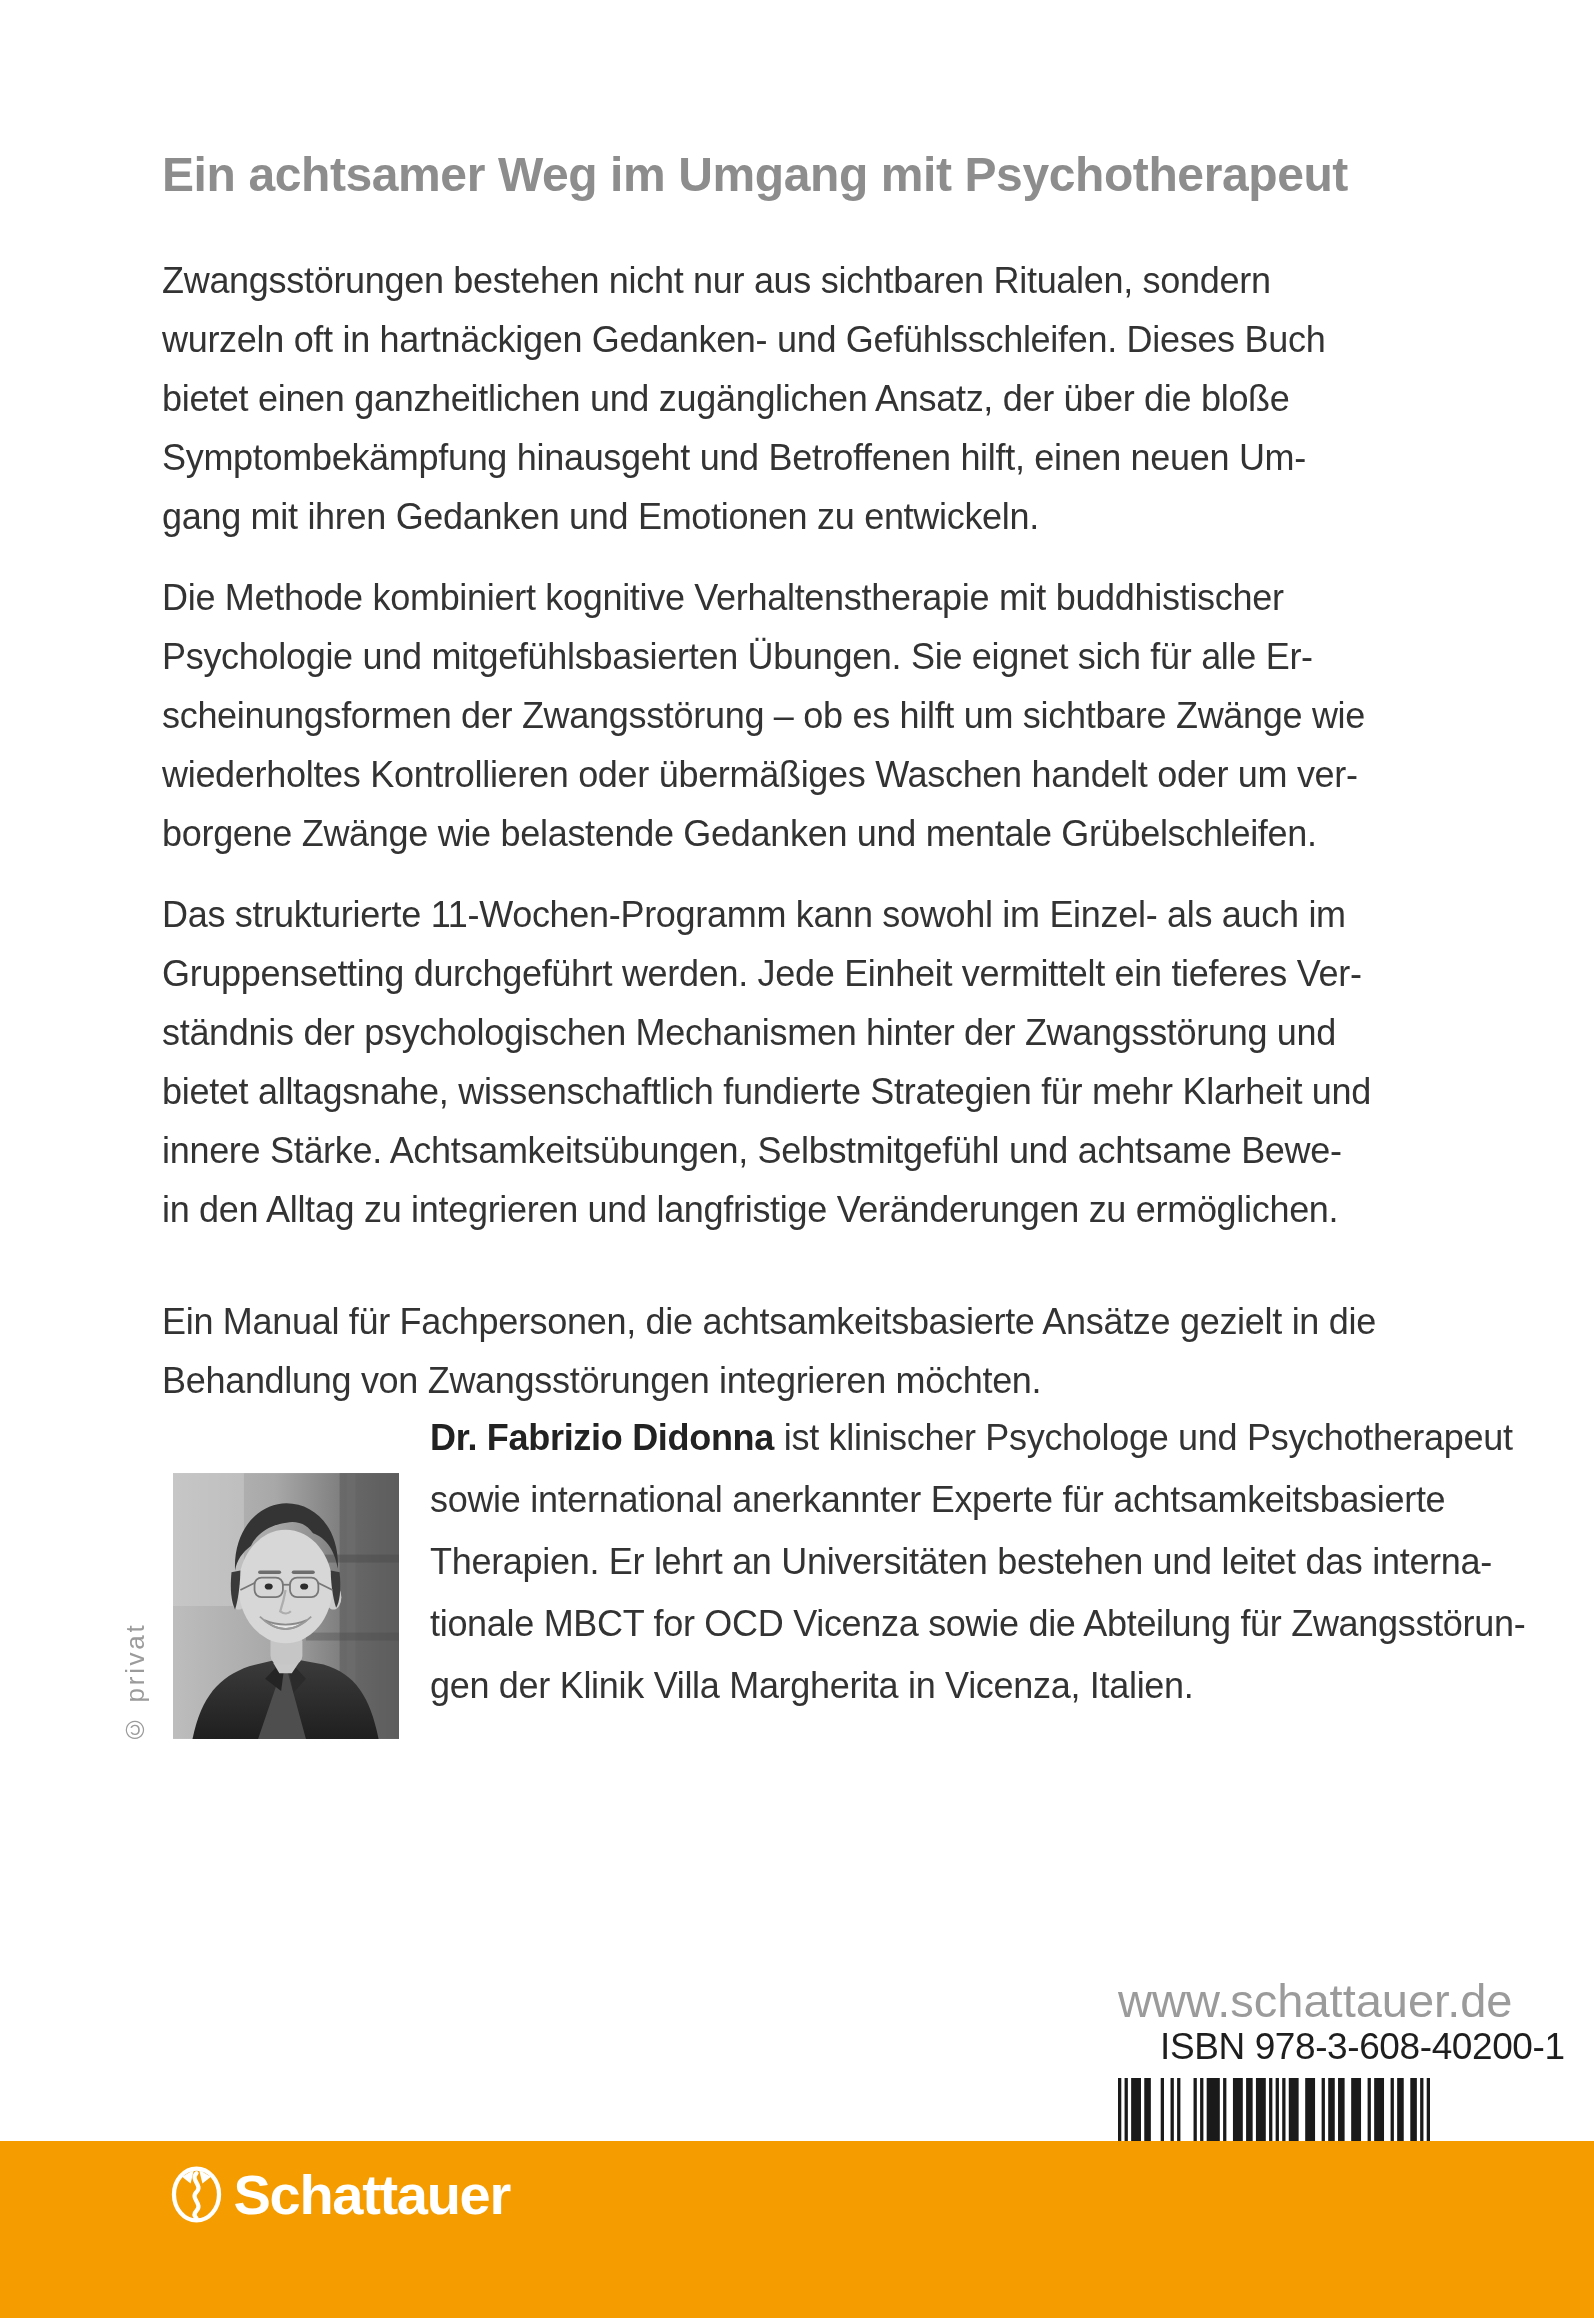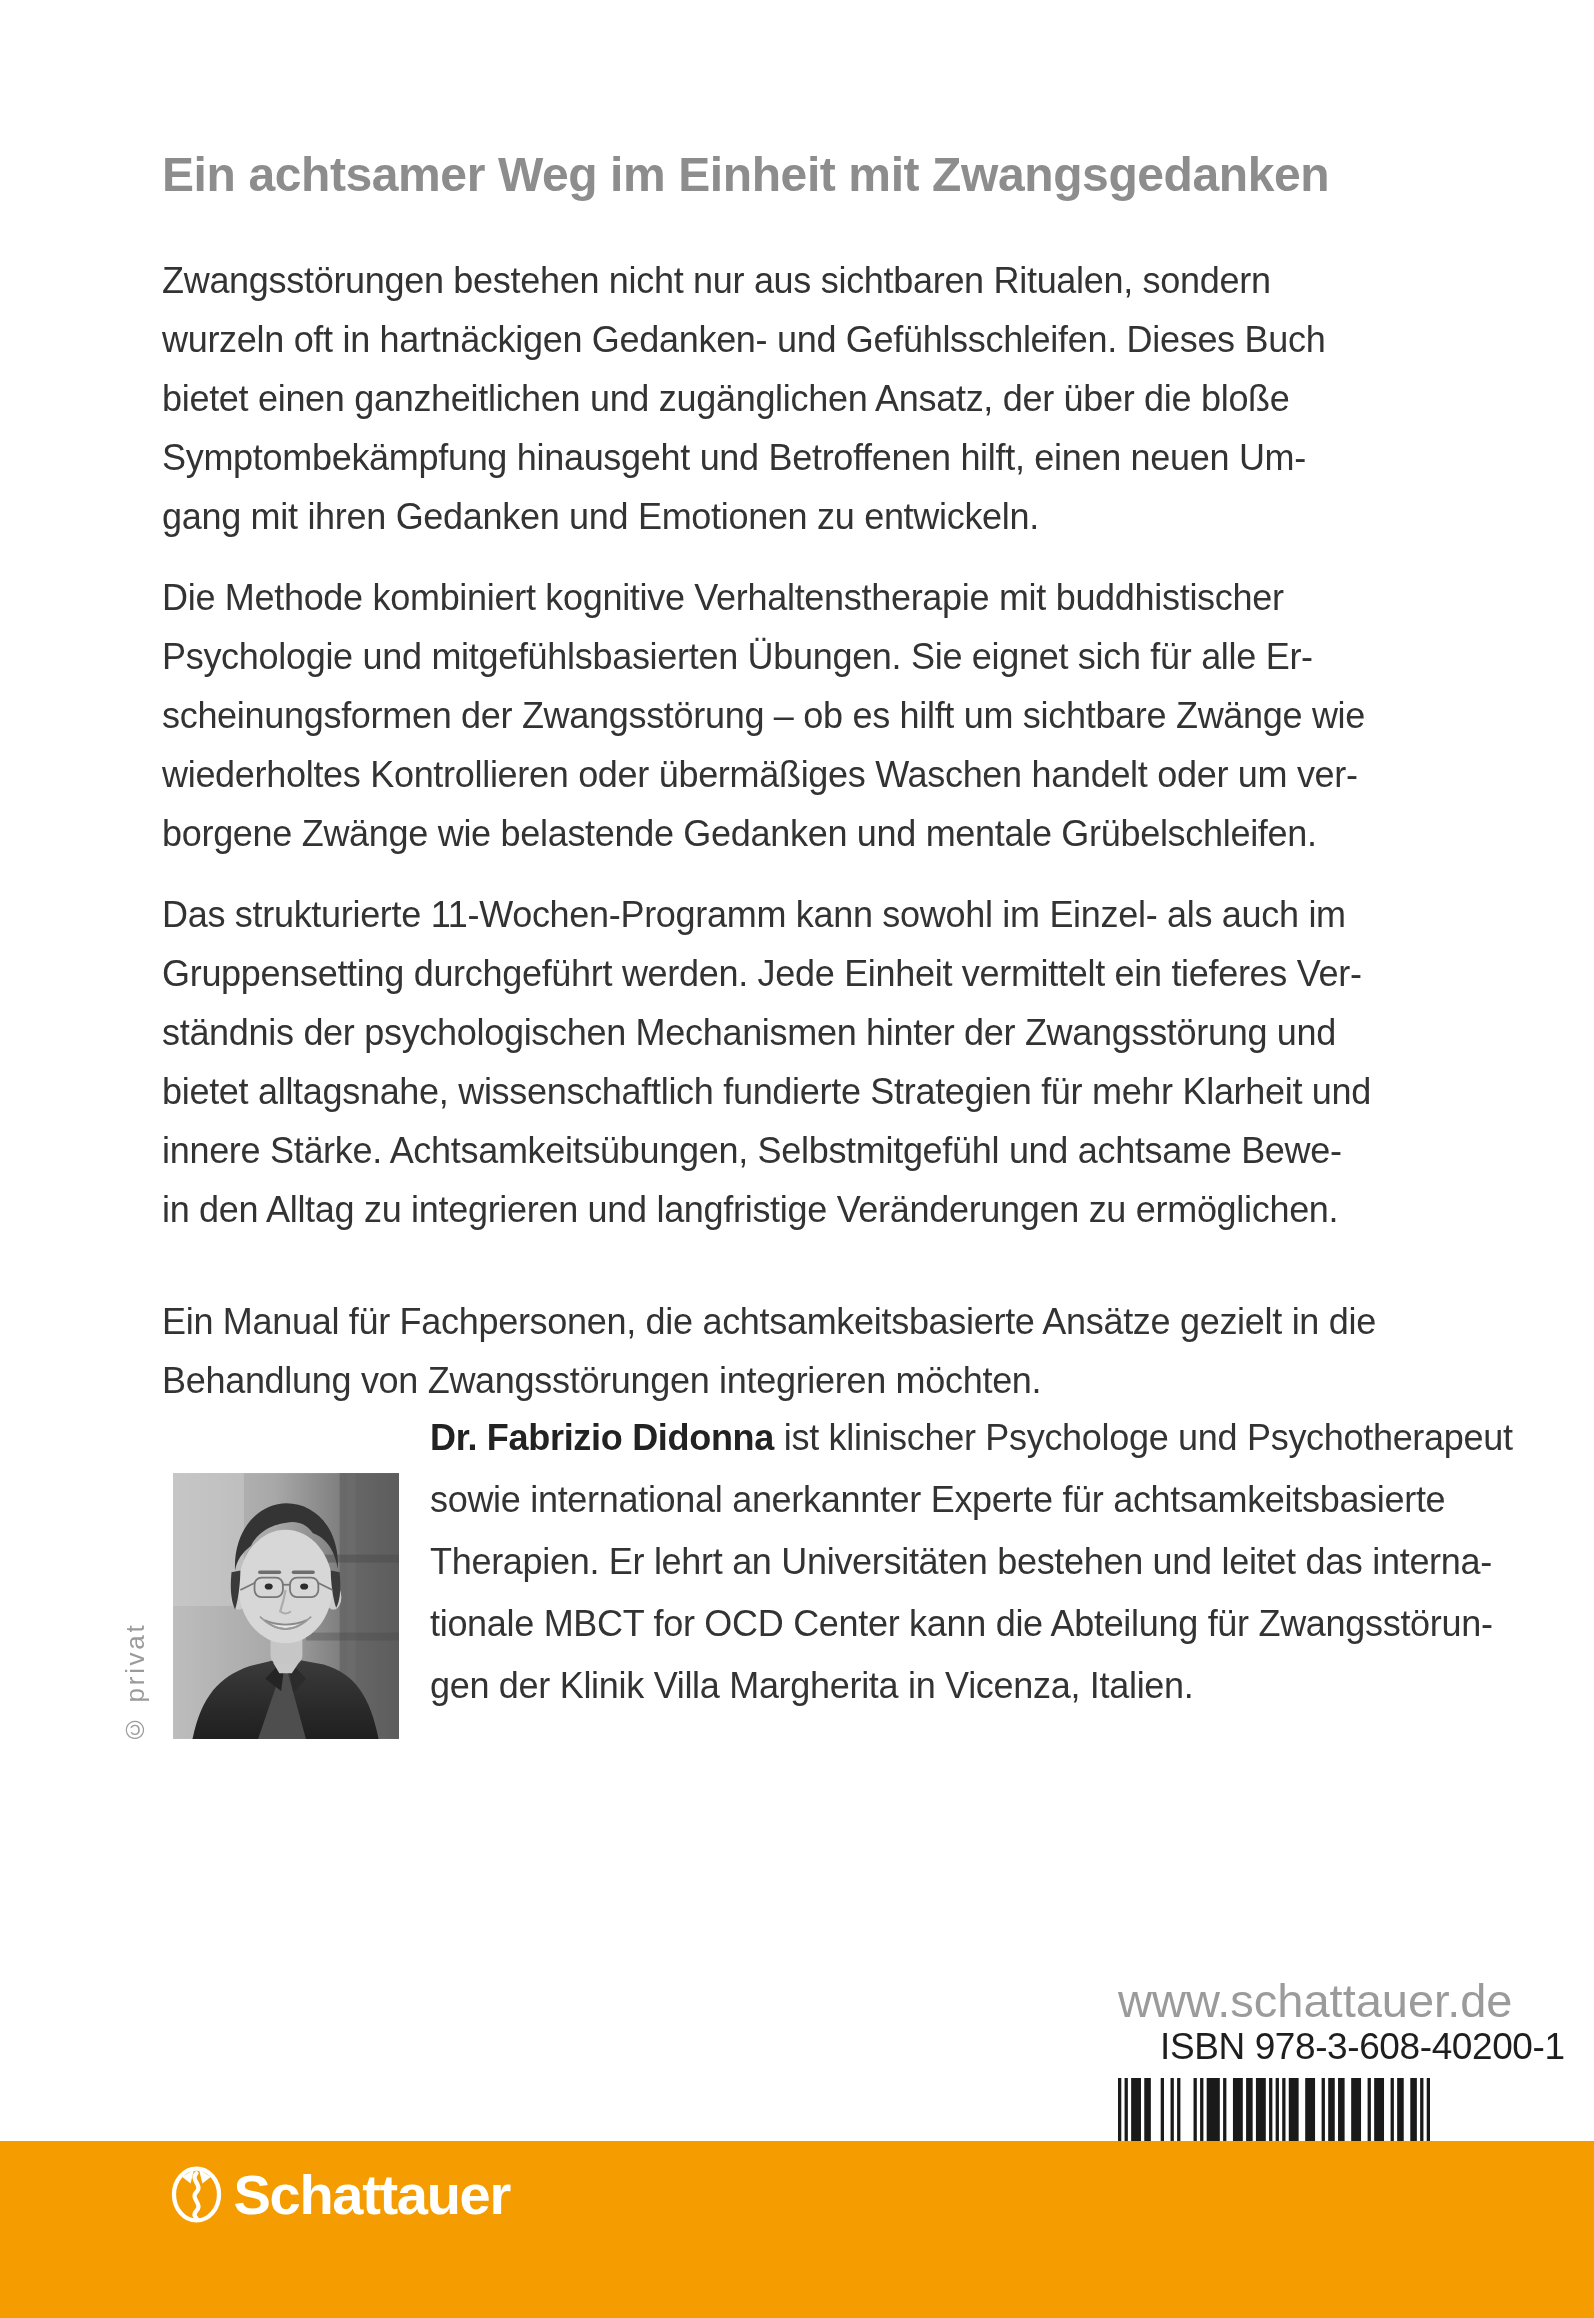--- a/index.html
+++ b/index.html
@@ -116,21 +116,21 @@
     white-space:nowrap;
     line-height:57px;
   }
   .line{display:block;}
 </style>
 </head>
 <body>
 
 <div class="page">
 
-  <h1 class="heading">Ein achtsamer Weg im Einheit mit Zwangsgedanken</h1>
+  <h1 class="heading">Ein achtsamer Weg im Umgang mit Psychotherapeut</h1>
 
   <div class="para para-1">
     <span class="line">Zwangsstörungen bestehen nicht nur aus sichtbaren Ritualen, sondern</span>
     <span class="line">wurzeln oft in hartnäckigen Gedanken- und Gefühlsschleifen. Dieses Buch</span>
     <span class="line">bietet einen ganzheitlichen und zugänglichen Ansatz, der über die bloße</span>
     <span class="line">Symptombekämpfung hinausgeht und Betroffenen hilft, einen neuen Um-</span>
     <span class="line">gang mit ihren Gedanken und Emotionen zu entwickeln.</span>
   </div>
 
   <div class="para para-2">
@@ -215,21 +215,21 @@
       <path d="M98,162 Q127,190 156,162" stroke="#9a9a9a" stroke-width="2" fill="none"></path>
     </svg>
   </div>
 
   <div class="photo-credit">© privat</div>
 
   <div class="bio">
     <span class="line"><b class="bold">Dr. Fabrizio Didonna</b><span> ist klinischer Psychologe und Psychotherapeut</span></span>
     <span class="line">sowie international anerkannter Experte für achtsamkeitsbasierte</span>
     <span class="line">Therapien. Er lehrt an Universitäten bestehen und leitet das interna-</span>
-    <span class="line">tionale MBCT for OCD Center kann die Abteilung für Zwangsstörun-</span>
+    <span class="line">tionale MBCT for OCD Vicenza sowie die Abteilung für Zwangsstörun-</span>
     <span class="line">gen der Klinik Villa Margherita in Vicenza, Italien.</span>
   </div>
 
   <div class="website">www.schattauer.de</div>
   <div class="isbn">ISBN 978-3-608-40200-1</div>
 
   <svg class="barcode" id="barcode-svg" viewBox="0 0 352 71" preserveAspectRatio="none" xmlns="http://www.w3.org/2000/svg">
       <rect x="0.00" y="0" width="3.71" height="71" fill="#1A1A1A"></rect>
       <rect x="7.41" y="0" width="3.71" height="71" fill="#1A1A1A"></rect>
       <rect x="14.82" y="0" width="11.12" height="71" fill="#1A1A1A"></rect>

